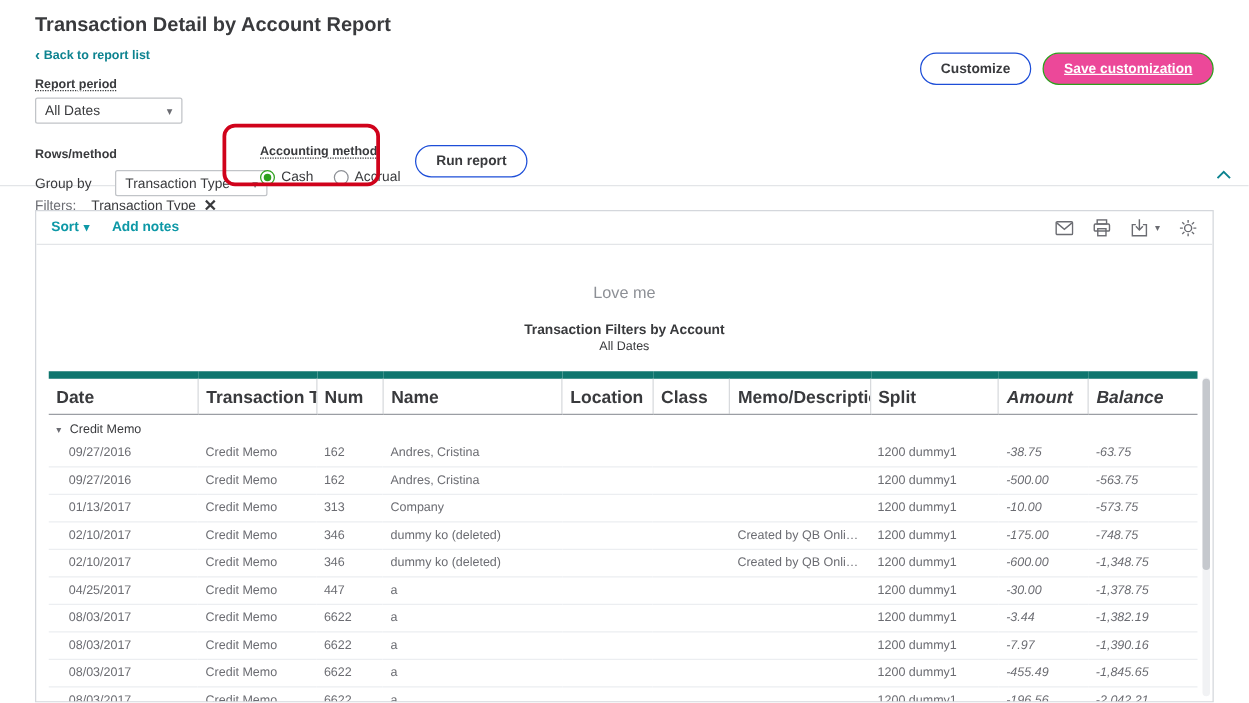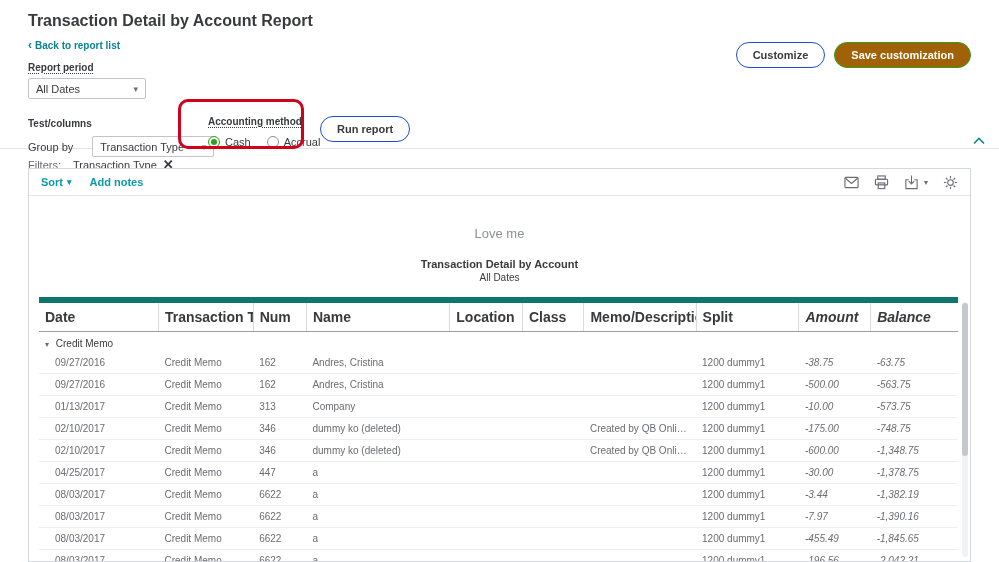--- a/index.html
+++ b/index.html
@@ -23,33 +23,33 @@
     padding: 0 7px; font-size: 11px; color: #393a3d; cursor: pointer;
   }
   .select .caret { font-size: 9px; color: #6b6c72; }
   .period-select { width: 118px; margin-top: 5px; }
   .top-buttons { position: absolute; right: 28px; top: 42px; display: flex; gap: 9px; }
   .btn {
     border-radius: 15px; font-size: 11px; font-weight: bold; padding: 6px 16px;
     background: #fff; border: 1px solid #1d4ed8; color: #393a3d; cursor: pointer;
     font-family: "Liberation Sans", sans-serif;
   }
-  .btn.green { background: #a16207; border-color: #2ca01c; color: #fff; }
+  .btn.green { background: #ec4899; border-color: #2ca01c; color: #fff; text-decoration: underline; }
 
   .controls { position: relative; padding: 10px 28px 0; height: 50px; border-bottom: 1px solid #e3e5e8; }
   .groupby-row { margin-top: 7px; display: flex; align-items: center; gap: 19px; font-size: 11px; color: #393a3d; }
   .groupby-select { width: 122px; }
   .acct-block { position: absolute; left: 208px; top: 8px; }
   .radio-row { display: flex; gap: 16px; margin-top: 9px; font-size: 11px; color: #393a3d; align-items: center; }
   .radio-opt { display: inline-flex; align-items: center; gap: 5px; cursor: pointer; }
   .radio { width: 12px; height: 12px; border: 1px solid #8d9096; border-radius: 50%; display: inline-block; position: relative; background: #fff; }
   .radio.checked { border-color: #2ca01c; }
   .radio.checked::after { content: ""; position: absolute; left: 2px; top: 2px; width: 6px; height: 6px; border-radius: 50%; background: #2ca01c; }
   .red-box { position: absolute; left: 178px; top: 0px; width: 126px; height: 50px; border: 3px solid #d0021b; border-radius: 10px; pointer-events: none; }
-  .run-btn { position: absolute; left: 320px; top: 17px; }
+  .run-btn { position: absolute; left: 332px; top: 17px; }
   .collapse-btn { position: absolute; right: 14px; top: 32px; cursor: pointer; color: #0d8390; }
 
   .filters-row { display: flex; align-items: center; gap: 12px; padding: 10px 28px 0; font-size: 11px; color: #6b6c72; }
   .filter-chip { display: inline-flex; align-items: center; gap: 6px; color: #393a3d; cursor: pointer; }
   .filter-chip .x { font-size: 13px; font-weight: bold; color: #393a3d; line-height: 10px; cursor: pointer; }
 
   .card { position: absolute; left: 28px; right: 28px; top: 168px; bottom: 0; border: 1px solid #d4d7dc; background: #fff; overflow: hidden; }
   .toolbar { height: 27px; border-bottom: 1px solid #e3e5e8; display: flex; align-items: center; justify-content: space-between; padding: 0 12px; }
   .toolbar .left { display: flex; align-items: center; gap: 18px; }
   .toolbar .left a { font-size: 11px; color: #0d98a6; text-decoration: none; cursor: pointer; display: inline-flex; align-items: center; gap: 4px; font-weight: bold; }
@@ -98,21 +98,21 @@
     <span>All Dates</span>
     <span class="caret">▾</span>
   </div>
   <div class="top-buttons">
     <button class="btn">Customize</button>
     <button class="btn green">Save customization</button>
   </div>
 </div>
 
 <div class="controls">
-  <div class="small-label">Test/columns</div>
+  <div class="small-label">Rows/method</div>
   <div class="groupby-row">
     <span>Group by</span>
     <div class="select groupby-select">
       <span>Transaction Type</span>
       <span class="caret">▾</span>
     </div>
   </div>
   <div class="acct-block">
     <div class="small-label underl">Accounting method</div>
     <div class="radio-row">
@@ -185,21 +185,21 @@
             <line x1="11.2" y1="11.2" x2="13" y2="13"></line>
             <line x1="13" y1="3" x2="11.2" y2="4.8"></line>
             <line x1="4.8" y1="11.2" x2="3" y2="13"></line>
           </svg>
       </span>
     </div>
   </div>
 
   <div class="report-head">
     <div class="company-name">Love me</div>
-    <div class="report-title">Transaction Detail by Account</div>
+    <div class="report-title">Transaction Filters by Account</div>
     <div class="report-subtitle">All Dates</div>
   </div>
 
   <div class="table-wrap">
     <table>
       <colgroup>
         <col style="width:13%">
           <col style="width:10.3%">
           <col style="width:5.8%">
           <col style="width:15.6%">

